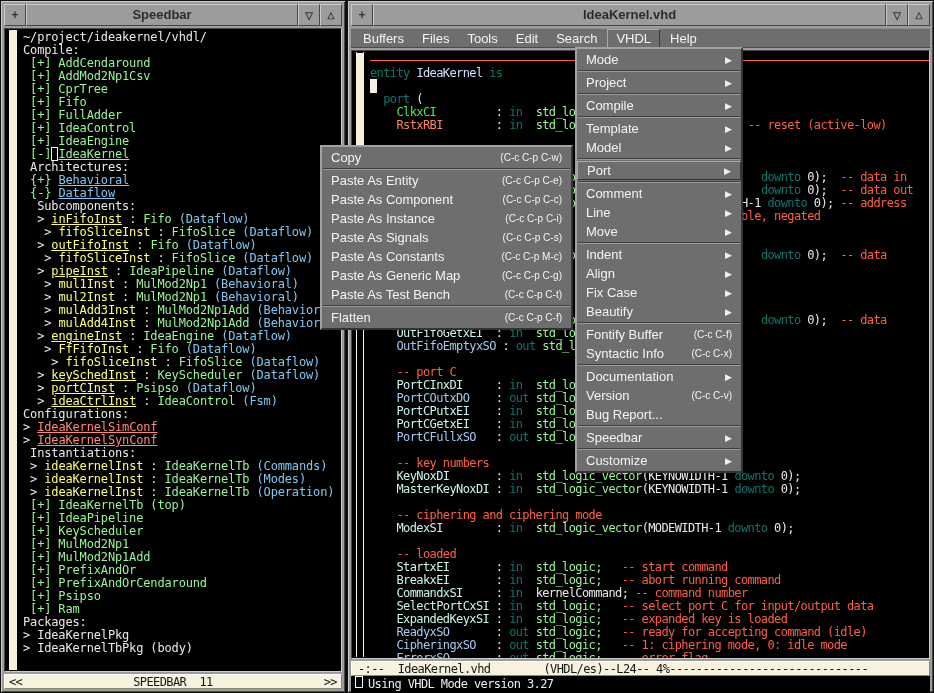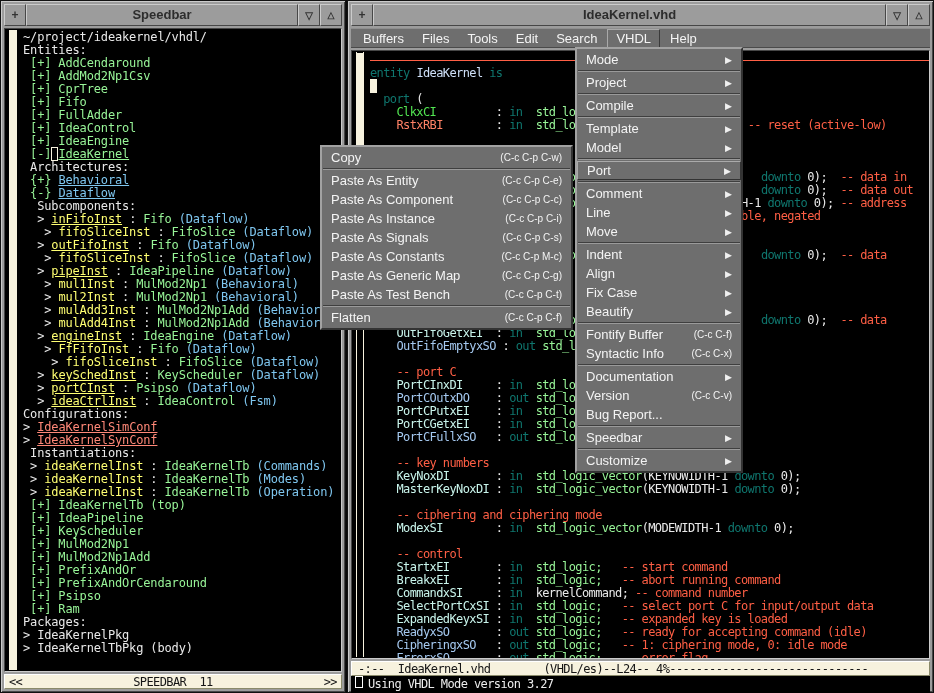--- a/index.html
+++ b/index.html
@@ -89,21 +89,21 @@
     </div>
     <div class="tbtn">
       <span style="font-size:9px">△</span>
     </div>
   </div>
   <div class="content" id="sb-content">
     <div class="trough"></div>
     <div class="thumb" style="top:1px;bottom:1px;"></div>
     <div class="sbfont" id="sb-lines">
         <div class="cline"><span class="sg w">~/project/ideakernel/vhdl/</span></div>
-        <div class="cline"><span class="sg w">Entities:</span></div>
+        <div class="cline"><span class="sg w">Compile:</span></div>
         <div class="cline"><span class="sg g"> [+] AddCendaround</span></div>
         <div class="cline"><span class="sg g"> [+] AddMod2Np1Csv</span></div>
         <div class="cline"><span class="sg g"> [+] CprTree</span></div>
         <div class="cline"><span class="sg g"> [+] Fifo</span></div>
         <div class="cline"><span class="sg g"> [+] FullAdder</span></div>
         <div class="cline"><span class="sg g"> [+] IdeaControl</span></div>
         <div class="cline"><span class="sg g"> [+] IdeaEngine</span></div>
         <div class="cline"><span class="sg g"> [-]</span><span class="sg box"> </span><span class="sg g u">IdeaKernel</span></div>
         <div class="cline"><span class="sg w"> Architectures:</span></div>
         <div class="cline"><span class="sg g"> {+} </span><span class="sg b u">Behavioral</span></div>
@@ -209,21 +209,21 @@
         <div class="cline"><span class="sg w">    </span><span class="sg i">PortCGetxEI</span><span class="sg w">    : </span><span class="sg k">in</span><span class="sg w">  </span><span class="sg t">std_logic;</span></div>
         <div class="cline"><span class="sg w">    </span><span class="sg o">PortCFullxSO</span><span class="sg w">   : </span><span class="sg k">out</span><span class="sg w"> </span><span class="sg t">std_logic;</span></div>
         <div class="cline"></div>
         <div class="cline"><span class="sg w">    </span><span class="sg c">-- key numbers</span></div>
         <div class="cline"><span class="sg w">    </span><span class="sg i">KeyNoxDI</span><span class="sg w">       : </span><span class="sg k">in</span><span class="sg w">  </span><span class="sg t">std_logic_vector</span><span class="sg w">(KEYNOWIDTH-1 </span><span class="sg k">downto</span><span class="sg w"> 0);</span></div>
         <div class="cline"><span class="sg w">    </span><span class="sg i">MasterKeyNoxDI</span><span class="sg w"> : </span><span class="sg k">in</span><span class="sg w">  </span><span class="sg t">std_logic_vector</span><span class="sg w">(KEYNOWIDTH-1 </span><span class="sg k">downto</span><span class="sg w"> 0);</span></div>
         <div class="cline"></div>
         <div class="cline"><span class="sg w">    </span><span class="sg c">-- ciphering and ciphering mode</span></div>
         <div class="cline"><span class="sg w">    </span><span class="sg i">ModexSI</span><span class="sg w">        : </span><span class="sg k">in</span><span class="sg w">  </span><span class="sg t">std_logic_vector</span><span class="sg w">(MODEWIDTH-1 </span><span class="sg k">downto</span><span class="sg w"> 0);</span></div>
         <div class="cline"></div>
-        <div class="cline"><span class="sg w">    </span><span class="sg c">-- control</span></div>
+        <div class="cline"><span class="sg w">    </span><span class="sg c">-- loaded</span></div>
         <div class="cline"><span class="sg w">    </span><span class="sg i">StartxEI</span><span class="sg w">       : </span><span class="sg k">in</span><span class="sg w">  </span><span class="sg t">std_logic;</span><span class="sg w">   </span><span class="sg c">-- start command</span></div>
         <div class="cline"><span class="sg w">    </span><span class="sg i">BreakxEI</span><span class="sg w">       : </span><span class="sg k">in</span><span class="sg w">  </span><span class="sg t">std_logic;</span><span class="sg w">   </span><span class="sg c">-- abort running command</span></div>
         <div class="cline"><span class="sg w">    </span><span class="sg i">CommandxSI</span><span class="sg w">     : </span><span class="sg k">in</span><span class="sg w">  </span><span class="sg w">kernelCommand;</span><span class="sg w"> </span><span class="sg c">-- command number</span></div>
         <div class="cline"><span class="sg w">    </span><span class="sg i">SelectPortCxSI</span><span class="sg w"> : </span><span class="sg k">in</span><span class="sg w">  </span><span class="sg t">std_logic;</span><span class="sg w">   </span><span class="sg c">-- select port C for input/output data</span></div>
         <div class="cline"><span class="sg w">    </span><span class="sg i">ExpandedKeyxSI</span><span class="sg w"> : </span><span class="sg k">in</span><span class="sg w">  </span><span class="sg t">std_logic;</span><span class="sg w">   </span><span class="sg c">-- expanded key is loaded</span></div>
         <div class="cline"><span class="sg w">    </span><span class="sg o">ReadyxSO</span><span class="sg w">       : </span><span class="sg k">out</span><span class="sg w"> </span><span class="sg t">std_logic;</span><span class="sg w">   </span><span class="sg c">-- ready for accepting command (idle)</span></div>
         <div class="cline"><span class="sg w">    </span><span class="sg o">CipheringxSO</span><span class="sg w">   : </span><span class="sg k">out</span><span class="sg w"> </span><span class="sg t">std_logic;</span><span class="sg w">   </span><span class="sg c">-- 1: ciphering mode, 0: idle mode</span></div>
         <div class="cline"><span class="sg w">    </span><span class="sg o">ErrorxSO</span><span class="sg w">       : </span><span class="sg k">out</span><span class="sg w"> </span><span class="sg t">std_logic;</span><span class="sg w">   </span><span class="sg c">-- error flag</span></div>
       </div>
   </div>

